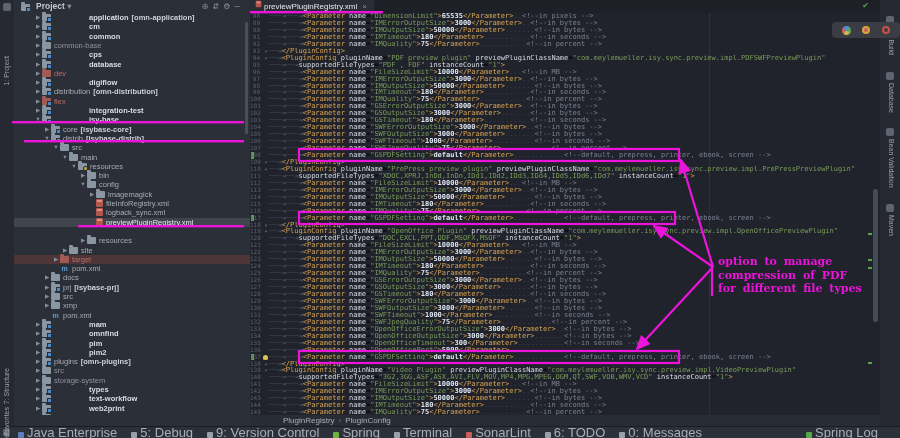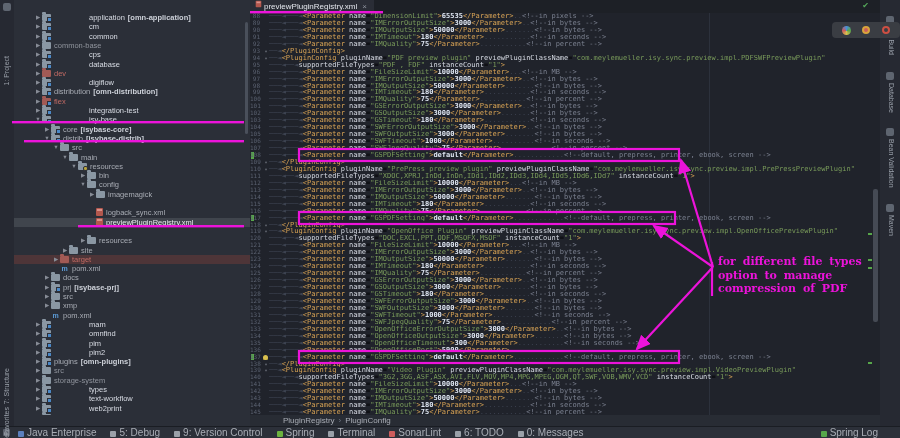--- a/index.html
+++ b/index.html
@@ -13,21 +13,21 @@
   .vlabel.down{writing-mode:vertical-rl;}
   .strip-ico{position:absolute;width:8px;height:8px;background:#6d7480;border-radius:2px;opacity:.8;}
   
   #project{position:absolute;left:14px;top:0;width:236px;height:415px;background:#2b2f38;border-right:1px solid #1d2026;overflow:hidden;}
   #proj-header{position:absolute;left:0;top:0;width:100%;height:13px;background:#2b2f38;color:#c3c7cf;font-size:8.5px;line-height:13px;}
   #proj-header .title{margin-left:22px;font-weight:bold;}
   #proj-header .hdr-icons{position:absolute;right:6px;top:0;color:#8d929c;font-size:8px;letter-spacing:4px;line-height:13px;}
   #tree{position:absolute;left:0;top:13px;width:100%;height:402px;}
   .trow{position:absolute;left:0;width:236px;height:9.3px;line-height:9.3px;font-size:7.5px;color:#a8acb4;white-space:nowrap;}
   .trow .arr{display:inline-block;width:8px;color:#878c96;font-size:5.5px;text-align:center;vertical-align:top;}
-  .trow .lbl.b{font-weight:normal;color:#d8dce4;padding-left:35px;}
+  .trow .lbl.b{font-weight:bold;color:#d8dce4;padding-left:35px;}
   .trow .lbl.d{color:#8f939c;}
   .trow .lbl.r{color:#c16a64;}
   .trow .sfx{font-weight:bold;color:#cdd1d9;margin-left:3px;}
   .trow.sel{background:#40454d;}
   .trow.sel .lbl{color:#e8eaee;}
   .trow.rowred{background:#4e3538;}
   .ti{display:inline-block;width:9px;height:7px;margin:1px 3px 0 0;vertical-align:top;position:relative;}
   .ti.dir,.ti.mod,.ti.res{background:#8a97a3;border-radius:1px;}
   .ti.dir::before,.ti.mod::before,.ti.res::before{content:"";position:absolute;left:0;top:-2px;width:4px;height:2px;background:inherit;border-radius:1px 1px 0 0;}
   .ti.mod::after{content:"";position:absolute;right:-1px;bottom:-1px;width:3px;height:3px;background:#4a88c7;border:1px solid #2b2f38;}
@@ -59,21 +59,21 @@
   u{text-decoration:none;border-bottom:1px dotted #8a8f99;}
   #col-guide{position:absolute;left:459px;top:0;width:1px;height:402px;background:#2c313c;}
   #ed-scroll{position:absolute;right:2px;top:189px;width:5px;height:133px;background:#454a54;border-radius:2px;}
   .stripe-mark{position:absolute;right:8px;width:4px;height:2px;background:#57a64a;}
   #inspect-ok{position:absolute;right:11px;top:1px;color:#55a85a;font-size:8px;}
   
   #breadcrumb{position:absolute;left:250px;top:415px;width:630px;height:11px;background:#282c34;color:#a9adb5;font-size:8px;line-height:11px;}
   #breadcrumb .bc{margin-left:33px;}
   #breadcrumb .sep{color:#707684;margin:0 4px;}
   #bc-filler{position:absolute;left:0;top:415px;width:250px;height:11px;background:#2b2f38;}
-  #statusbar{position:absolute;left:0;top:426px;width:900px;height:12px;background:#2c3039;border-top:1px solid #1a1d23;color:#a9adb5;font-size:10px;line-height:11px;}
+  #statusbar{position:absolute;left:0;top:426px;width:900px;height:12px;background:#2c3039;border-top:1px solid #1a1d23;color:#a9adb5;font-size:13px;line-height:11px;}
   .sb-item{display:inline-block;margin-right:14px;vertical-align:top;}
   .sb-ico{display:inline-block;width:6px;height:6px;border-radius:1px;margin-right:3px;vertical-align:-0.5px;}
   #sb-left{position:absolute;left:18px;top:0;}
   #sb-right{position:absolute;right:8px;top:0;}
   #sb-corner{position:absolute;left:3px;top:2px;width:7px;height:7px;background:#6d7480;border-radius:1px;opacity:.7;}
   
   #annot-svg{position:absolute;left:0;top:0;width:900px;height:438px;z-index:60;pointer-events:none;}
   #annot-note{position:absolute;z-index:61;font-family:"DejaVu Serif",serif;font-weight:bold;font-size:11px;line-height:13.5px;word-spacing:3px;pointer-events:none;}
   #rec-overlay{position:absolute;left:832px;top:22px;width:60px;height:16px;background:#3a3d43;border-radius:4px;z-index:70;display:flex;align-items:center;justify-content:space-around;padding:0 4px;}
   .rec-dot{width:9px;height:9px;border-radius:50%;}
@@ -86,20 +86,26 @@
 
 <div id="left-strip">
   <div class="strip-ico" style="left:3px;top:3px;"></div>
   <div class="vlabel up" style="left:3px;top:56px;">1: Project</div>
   <div class="vlabel up" style="left:3px;top:368px;">7: Structure</div>
   <div class="vlabel up" style="left:3px;top:407px;">2: Favorites</div>
   <div class="vlabel up" style="left:3px;top:430px;">Web</div>
 </div>
 
 <div id="project">
+  <div id="proj-header">
+    <span class="ti mod" style="position:absolute;left:7px;top:3px;"></span>
+    <span class="title">Project</span>
+    <span style="color:#8d929c;">▾</span>
+    <span class="hdr-icons"><span>⊕</span><span>⇵</span><span>⚙</span><span>─</span></span>
+  </div>
   <div id="tree">
       <div class="trow" style="top: 0px; padding-left: 20px;"><span class="arr">▶</span><span class="ti mod"></span><span class="lbl b">application</span><span class="sfx">[omn-application]</span></div>
       <div class="trow" style="top: 9.3px; padding-left: 20px;"><span class="arr">▶</span><span class="ti mod"></span><span class="lbl b">cm</span></div>
       <div class="trow" style="top: 18.6px; padding-left: 20px;"><span class="arr">▶</span><span class="ti mod"></span><span class="lbl b">common</span></div>
       <div class="trow" style="top: 27.9px; padding-left: 20px;"><span class="arr">▶</span><span class="ti dir"></span><span class="lbl d">common-base</span></div>
       <div class="trow" style="top: 37.2px; padding-left: 20px;"><span class="arr">▶</span><span class="ti mod"></span><span class="lbl b">cps</span></div>
       <div class="trow" style="top: 46.5px; padding-left: 20px;"><span class="arr">▶</span><span class="ti mod"></span><span class="lbl b">database</span></div>
       <div class="trow" style="top: 55.8px; padding-left: 20px;"><span class="arr">▶</span><span class="ti dir red"></span><span class="lbl r">dev</span></div>
       <div class="trow" style="top: 65.1px; padding-left: 20px;"><span class="arr">▶</span><span class="ti mod"></span><span class="lbl b">digiflow</span></div>
       <div class="trow" style="top: 74.4px; padding-left: 20px;"><span class="arr">▶</span><span class="ti mod"></span><span class="lbl">distribution</span><span class="sfx">[omn-distribution]</span></div>
@@ -107,20 +113,21 @@
       <div class="trow" style="top: 93px; padding-left: 20px;"><span class="arr">▶</span><span class="ti mod"></span><span class="lbl b">integration-test</span></div>
       <div class="trow" style="top: 102.3px; padding-left: 20px;"><span class="arr">▼</span><span class="ti mod"></span><span class="lbl b">isy-base</span></div>
       <div class="trow" style="top: 111.6px; padding-left: 29px;"><span class="arr">▶</span><span class="ti mod"></span><span class="lbl">core</span><span class="sfx">[isybase-core]</span></div>
       <div class="trow" style="top: 120.9px; padding-left: 29px;"><span class="arr">▼</span><span class="ti mod"></span><span class="lbl">distrib</span><span class="sfx">[isybase-distrib]</span></div>
       <div class="trow" style="top: 130.2px; padding-left: 38px;"><span class="arr">▼</span><span class="ti dir"></span><span class="lbl">src</span></div>
       <div class="trow" style="top: 139.5px; padding-left: 47px;"><span class="arr">▼</span><span class="ti dir"></span><span class="lbl">main</span></div>
       <div class="trow" style="top: 148.8px; padding-left: 56px;"><span class="arr">▼</span><span class="ti res"></span><span class="lbl">resources</span></div>
       <div class="trow" style="top: 158.1px; padding-left: 65px;"><span class="arr">▶</span><span class="ti dir"></span><span class="lbl">bin</span></div>
       <div class="trow" style="top: 167.4px; padding-left: 65px;"><span class="arr">▼</span><span class="ti dir"></span><span class="lbl">config</span></div>
       <div class="trow" style="top: 176.7px; padding-left: 74px;"><span class="arr">▶</span><span class="ti dir"></span><span class="lbl">imagemagick</span></div>
+      <div class="trow" style="top: 186px; padding-left: 74px;"><span class="arr"></span><span class="ti xml"></span><span class="lbl">fileInfoRegistry.xml</span></div>
       <div class="trow" style="top: 195.3px; padding-left: 74px;"><span class="arr"></span><span class="ti xml"></span><span class="lbl">logback_sync.xml</span></div>
       <div class="trow sel" style="top: 204.6px; padding-left: 74px;"><span class="arr"></span><span class="ti xml"></span><span class="lbl">previewPluginRegistry.xml</span></div>
       <div class="trow" style="top: 223.2px; padding-left: 65px;"><span class="arr">▶</span><span class="ti dir"></span><span class="lbl">resources</span></div>
       <div class="trow" style="top: 232.5px; padding-left: 47px;"><span class="arr">▶</span><span class="ti dir"></span><span class="lbl">site</span></div>
       <div class="trow rowred" style="top: 241.8px; padding-left: 38px;"><span class="arr">▶</span><span class="ti dir red"></span><span class="lbl d r">target</span></div>
       <div class="trow" style="top: 251.1px; padding-left: 38px;"><span class="arr"></span><span class="ti mvn">m</span><span class="lbl">pom.xml</span></div>
       <div class="trow" style="top: 260.4px; padding-left: 29px;"><span class="arr">▶</span><span class="ti dir"></span><span class="lbl">docs</span></div>
       <div class="trow" style="top: 269.7px; padding-left: 29px;"><span class="arr">▶</span><span class="ti mod"></span><span class="lbl">prj</span><span class="sfx">[isybase-prj]</span></div>
       <div class="trow" style="top: 279px; padding-left: 29px;"><span class="arr">▶</span><span class="ti dir"></span><span class="lbl">src</span></div>
       <div class="trow" style="top: 288.3px; padding-left: 29px;"><span class="arr">▶</span><span class="ti dir"></span><span class="lbl">xmp</span></div>
@@ -440,15 +447,15 @@
     <line x1="713" y1="267" x2="681" y2="160" stroke="#ec13da" stroke-width="2.2" marker-end="url(#ah)"></line>
     <line x1="713" y1="267" x2="654" y2="226" stroke="#ec13da" stroke-width="2.2" marker-end="url(#ah)"></line>
     <line x1="713" y1="267" x2="637" y2="349" stroke="#ec13da" stroke-width="2.2" marker-end="url(#ah)"></line>
     <line x1="712" y1="262" x2="712" y2="296" stroke="#ec13da" stroke-width="2.2"></line>
     <rect x="12" y="121" width="232" height="2.4" fill="#ec13da"></rect>
     <rect x="24" y="140" width="220" height="2.4" fill="#ec13da"></rect>
     <rect x="78" y="225" width="166" height="2.4" fill="#ec13da"></rect>
     <rect x="250" y="11" width="133" height="2.4" fill="#ec13da"></rect>
   </svg>
 <div id="annot-note" style="left: 718px; top: 255px; color: rgb(236, 19, 218);">
+  <div>option to manage compression of PDF</div>
   <div>for different file types</div>
-  <div>option to manage compression of PDF</div>
 </div>
 
 </body></html>

